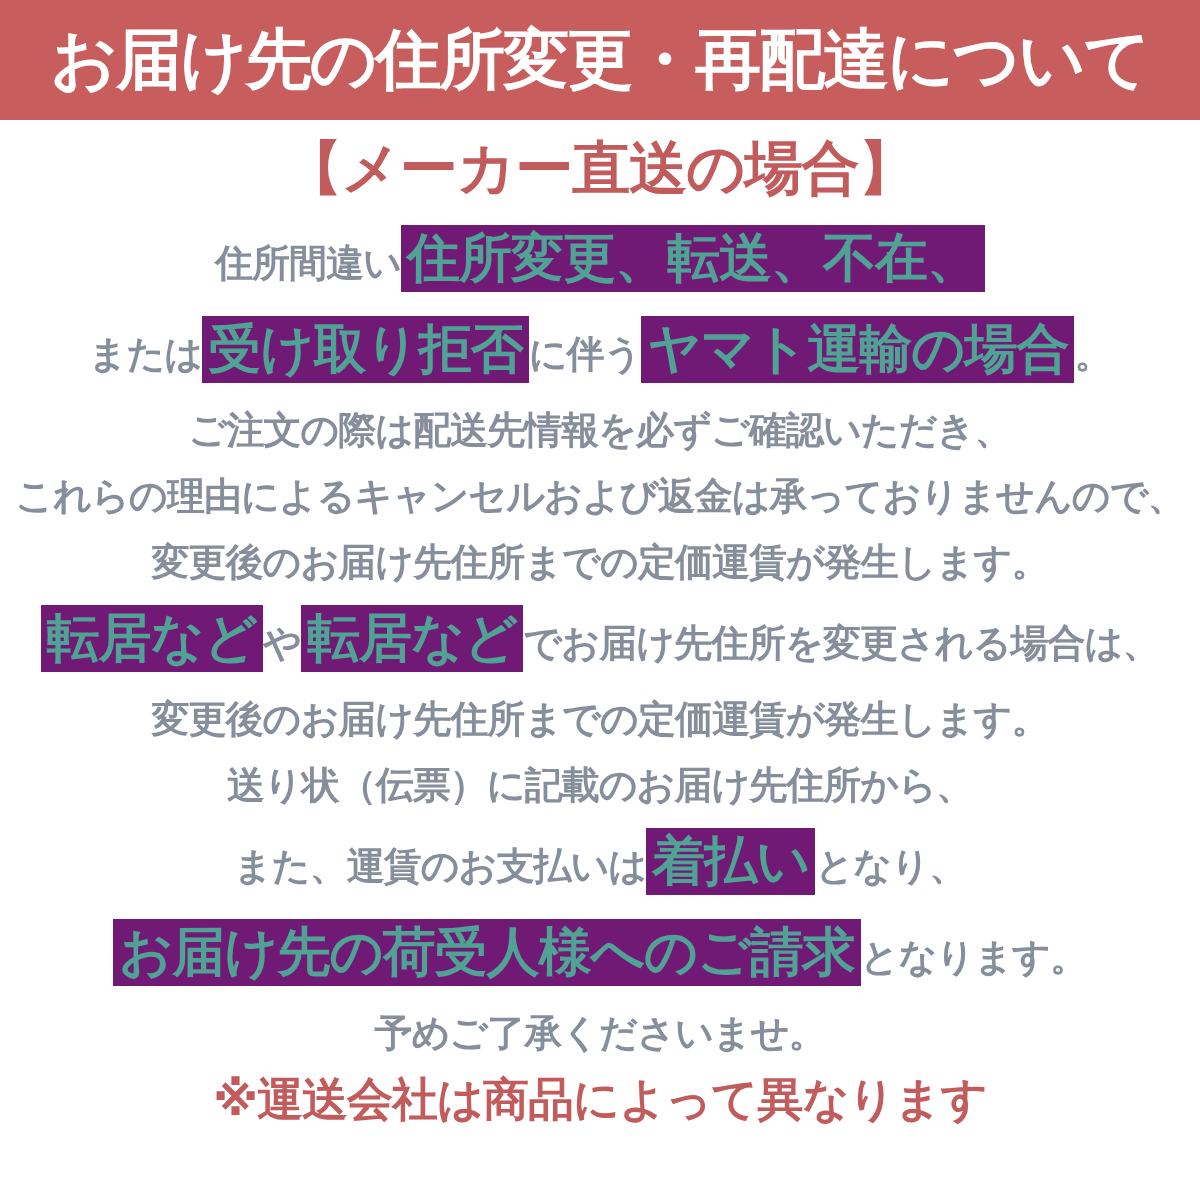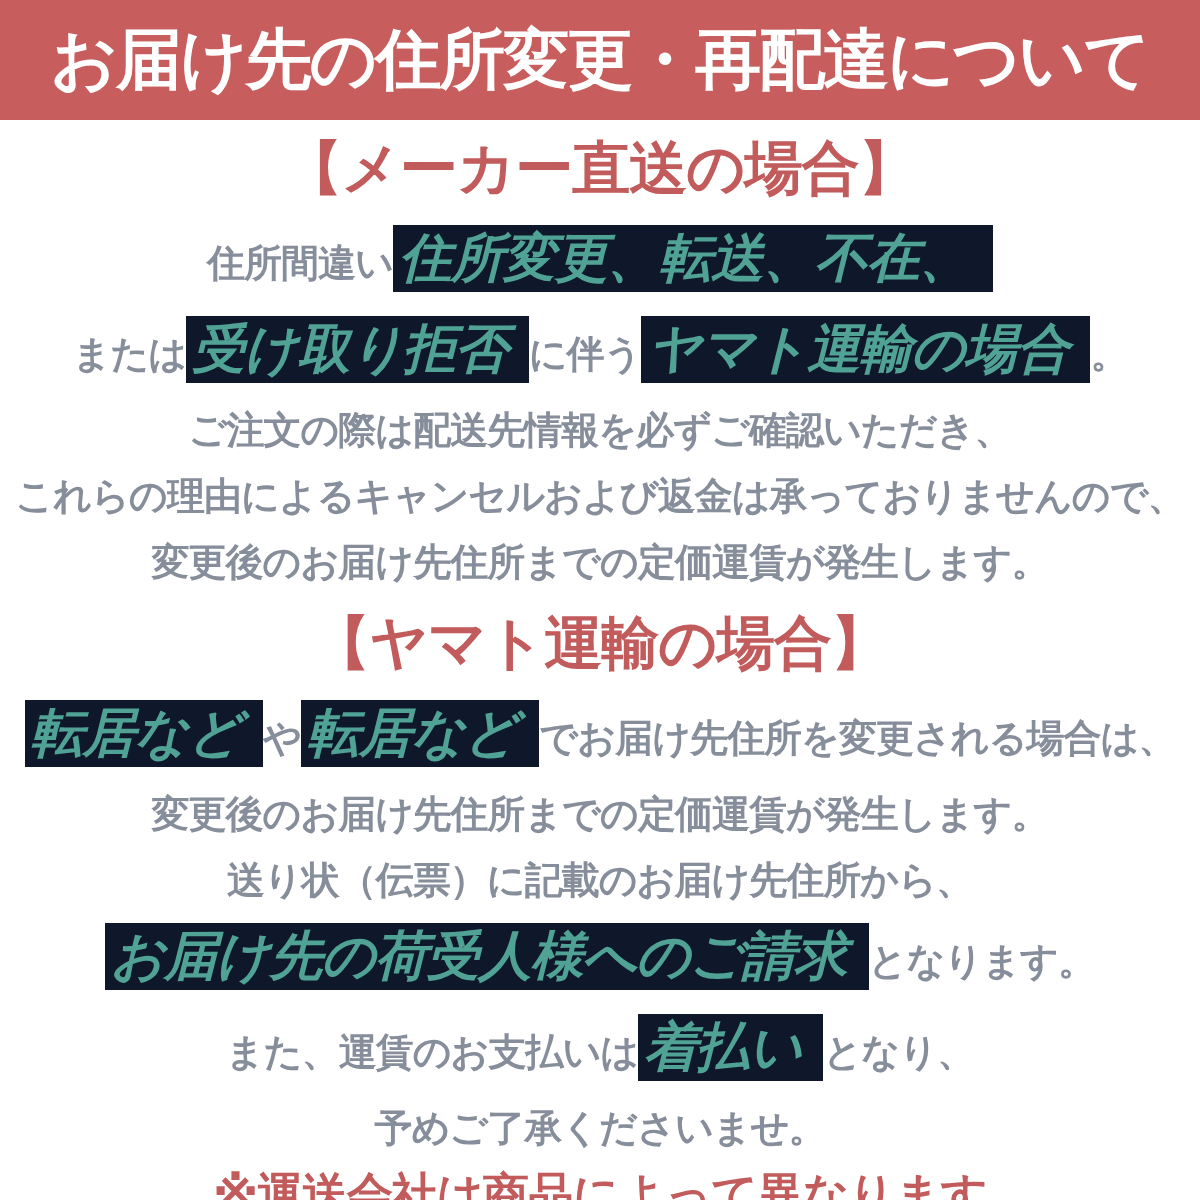--- a/index.html
+++ b/index.html
@@ -46,24 +46,23 @@
     font-size: 38px;
     line-height: 66px;
     letter-spacing: -1px;
     white-space: nowrap;
   }
   .line.hl-line {
     line-height: 85px;
   }
   .hl {
     color: #4fa294;
-    background: #0f172a;
+    background: #701a75;
     font-size: 53px;
-    padding: 3px 22px 5px 6px;
-    font-style: italic;
+    padding: 3px 6px 5px 6px;
   }
   .footnote {
     margin: 0;
     color: #c25c5c;
     font-size: 46px;
     line-height: 66px;
     letter-spacing: -1px;
     white-space: nowrap;
   }
 </style>
@@ -78,24 +77,23 @@
     <div id="sections">
         <section>
           <h2 class="heading">【メーカー直送の場合】</h2>
           <p class="line hl-line"><span>住所間違い</span><span class="hl">住所変更、転送、不在、</span></p>
           <p class="line hl-line"><span>または</span><span class="hl">受け取り拒否</span><span>に伴う</span><span class="hl">ヤマト運輸の場合</span><span>。</span></p>
           <p class="line"><span>ご注文の際は配送先情報を必ずご確認いただき、</span></p>
           <p class="line"><span>これらの理由によるキャンセルおよび返金は承っておりませんので、</span></p>
           <p class="line"><span>変更後のお届け先住所までの定価運賃が発生します。</span></p>
         </section>
         <section>
-          <h2 class="heading">【ヤマト運輸の場合】</h2>
           <p class="line hl-line"><span class="hl">転居など</span><span>や</span><span class="hl">転居など</span><span>でお届け先住所を変更される場合は、</span></p>
           <p class="line"><span>変更後のお届け先住所までの定価運賃が発生します。</span></p>
           <p class="line"><span>送り状（伝票）に記載のお届け先住所から、</span></p>
+          <p class="line hl-line"><span>また、運賃のお支払いは</span><span class="hl">着払い</span><span>となり、</span></p>
           <p class="line hl-line"><span class="hl">お届け先の荷受人様へのご請求</span><span>となります。</span></p>
-          <p class="line hl-line"><span>また、運賃のお支払いは</span><span class="hl">着払い</span><span>となり、</span></p>
           <p class="line"><span>予めご了承くださいませ。</span></p>
         </section>
       </div>
     <p class="footnote">※運送会社は商品によって異なります</p>
   </main>
 </div>
 
 </body></html>

